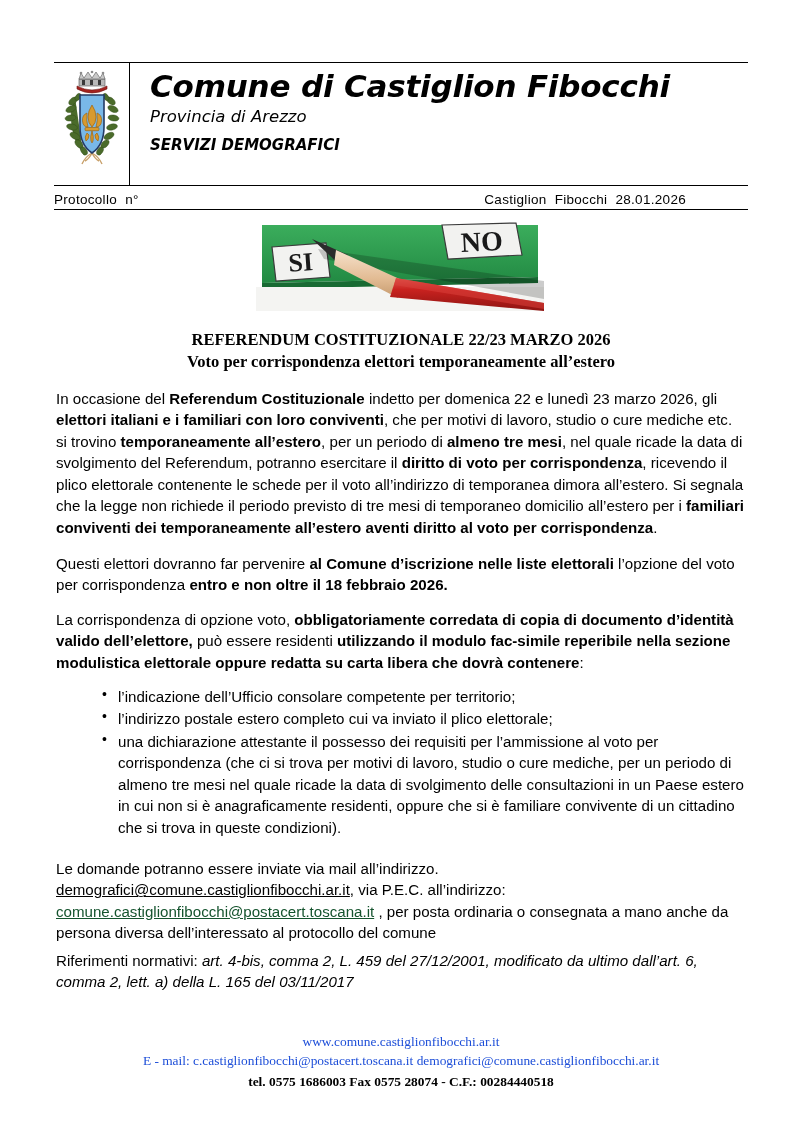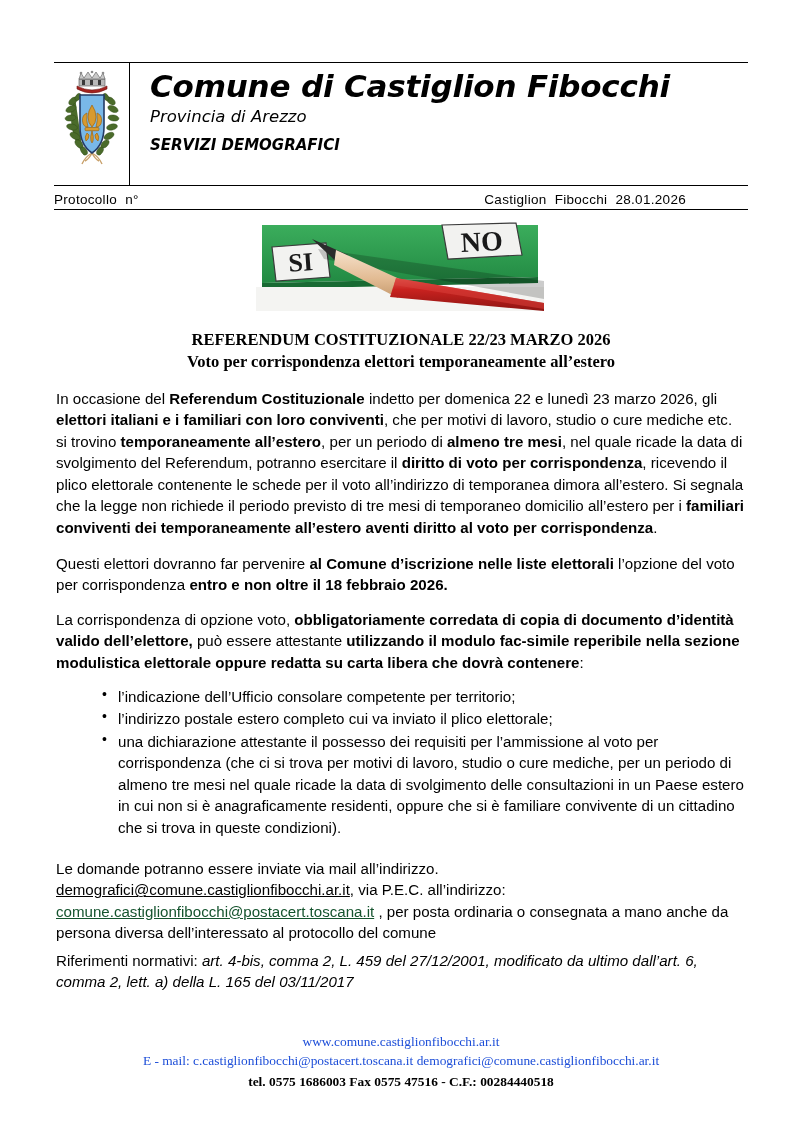--- a/index.html
+++ b/index.html
@@ -329,21 +329,21 @@
   </div>
 
   <div class="doc-title">
     <span>REFERENDUM COSTITUZIONALE 22/23 MARZO 2026</span>
     <span class="l2">Voto per  corrispondenza elettori temporaneamente all’estero</span>
   </div>
 
   <div class="body">
     <p><span>In occasione del  </span><b>Referendum Costituzionale</b><span> indetto per domenica 22 e lunedì 23 marzo 2026, gli </span><b>elettori italiani e i familiari con loro conviventi</b><span>, che per motivi di lavoro, studio o cure mediche etc. si trovino </span><b>temporaneamente all’estero</b><span>, per un periodo di </span><b>almeno tre mesi</b><span>, nel quale ricade la data di svolgimento del Referendum, potranno esercitare il </span><b>diritto di voto per corrispondenza</b><span>, ricevendo il plico elettorale contenente le schede per il voto all’indirizzo di temporanea dimora all’estero. Si segnala che la legge non richiede il periodo previsto di tre mesi di temporaneo domicilio all’estero per i </span><b>familiari conviventi dei temporaneamente all’estero aventi diritto al voto per corrispondenza</b><span>.</span></p>
     <p class="tight"><span>Questi elettori dovranno far pervenire </span><b>al Comune d’iscrizione nelle liste elettorali</b><span>  l’opzione del voto per corrispondenza </span><b>entro e non oltre il 18 febbraio 2026.</b></p>
-    <p class="tight"><span>La corrispondenza di opzione voto, </span><b>obbligatoriamente corredata di copia di documento d’identità valido dell’elettore,</b><span> può essere attestante </span><b>utilizzando il modulo fac-simile reperibile nella sezione modulistica elettorale oppure redatta su carta libera che dovrà contenere</b><span>:</span></p>
+    <p class="tight"><span>La corrispondenza di opzione voto, </span><b>obbligatoriamente corredata di copia di documento d’identità valido dell’elettore,</b><span> può essere residenti </span><b>utilizzando il modulo fac-simile reperibile nella sezione modulistica elettorale oppure redatta su carta libera che dovrà contenere</b><span>:</span></p>
     <ul class="reqs">
       <li>l’indicazione dell’Ufficio consolare competente per territorio;</li>
       <li>l’indirizzo postale estero completo cui va inviato il plico elettorale;</li>
       <li>una dichiarazione attestante il possesso dei requisiti per l’ammissione al voto per corrispondenza (che ci si trova per motivi di lavoro, studio o cure mediche, per un periodo di almeno tre mesi nel quale ricade la data di svolgimento delle consultazioni in un Paese estero in cui non si è anagraficamente residenti, oppure che si è familiare convivente di un cittadino che si trova in queste condizioni).</li>
     </ul>
   </div>
 
   <div class="contact">
     <span> Le domande potranno essere inviate via mail all’indirizzo.</span><br>
     <span class="u-black">demografici@comune.castiglionfibocchi.ar.it</span><span>, via P.E.C. all’indirizzo:</span><br>
@@ -354,16 +354,16 @@
     <span> Riferimenti normativi: </span><i>art. 4-bis, comma 2, L. 459 del 27/12/2001, modificato da ultimo dall’art. 6, comma 2, lett. a) della L. 165 del 03/11/2017</i>
   </div>
 
   <div class="footer">
     <div>
       <span class="flink">www.comune.castiglionfibocchi.ar.it</span>
     </div>
     <div class="fline-2">
       <span class="flink">E - mail: </span><span class="flink">c.castiglionfibocchi@postacert.toscana.it</span><span class="flink">  </span><span class="flink">demografici@comune.castiglionfibocchi.ar.it</span>
     </div>
-    <div class="fline-3">tel. 0575 1686003 Fax 0575 47516  -   C.F.: 00284440518</div>
+    <div class="fline-3">tel. 0575 1686003 Fax 0575 28074  -   C.F.: 00284440518</div>
   </div>
 
 </div>
 
 </body></html>

